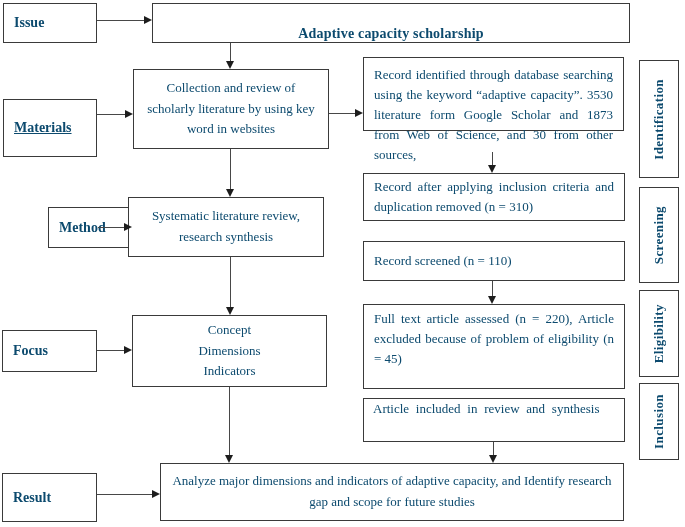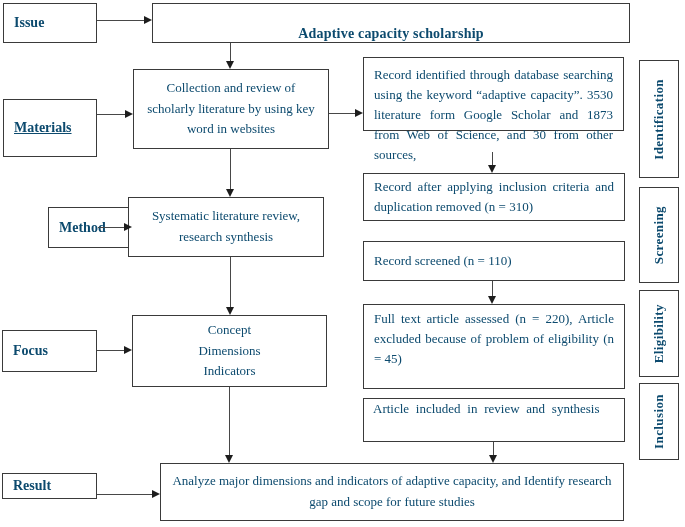--- a/index.html
+++ b/index.html
@@ -85,21 +85,21 @@
   </div>
   <div class="box label-box" style="left:3px; top:99px; width:94px; height:58px;text-decoration:underline;">
     <span>Materials</span>
   </div>
   <div class="box label-box" style="left:3px; top:207px; width:95px; height:41px;margin-left:45px;">
     <span>Method</span>
   </div>
   <div class="box label-box" style="left:2px; top:330px; width:95px; height:42px;">
     <span>Focus</span>
   </div>
-  <div class="box label-box" style="left:2px; top:473px; width:95px; height:26px;">
+  <div class="box label-box" style="left:2px; top:473px; width:95px; height:49px;">
     <span>Result</span>
   </div>
 
   <div class="box title-box" style="left:152px; top:3px; width:478px; height:40px;">
     <span>Adaptive capacity scholarship</span>
   </div>
 
   <div class="box center-box" style="left:133px; top:69px; width:196px; height:80px;">
     <span>Collection and review of scholarly literature by using key word in websites</span>
   </div>

